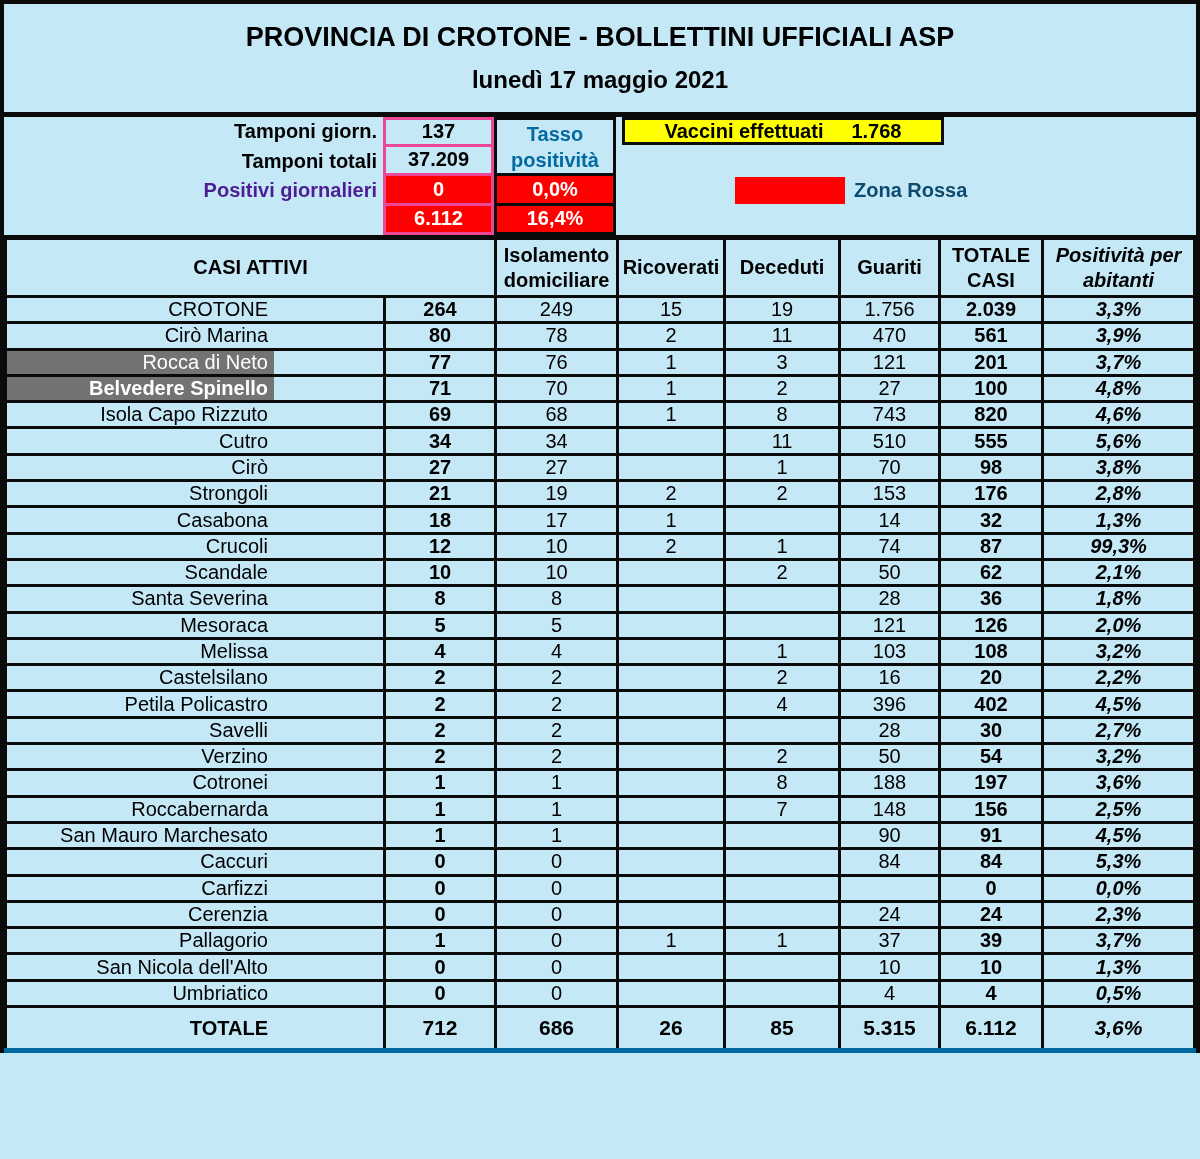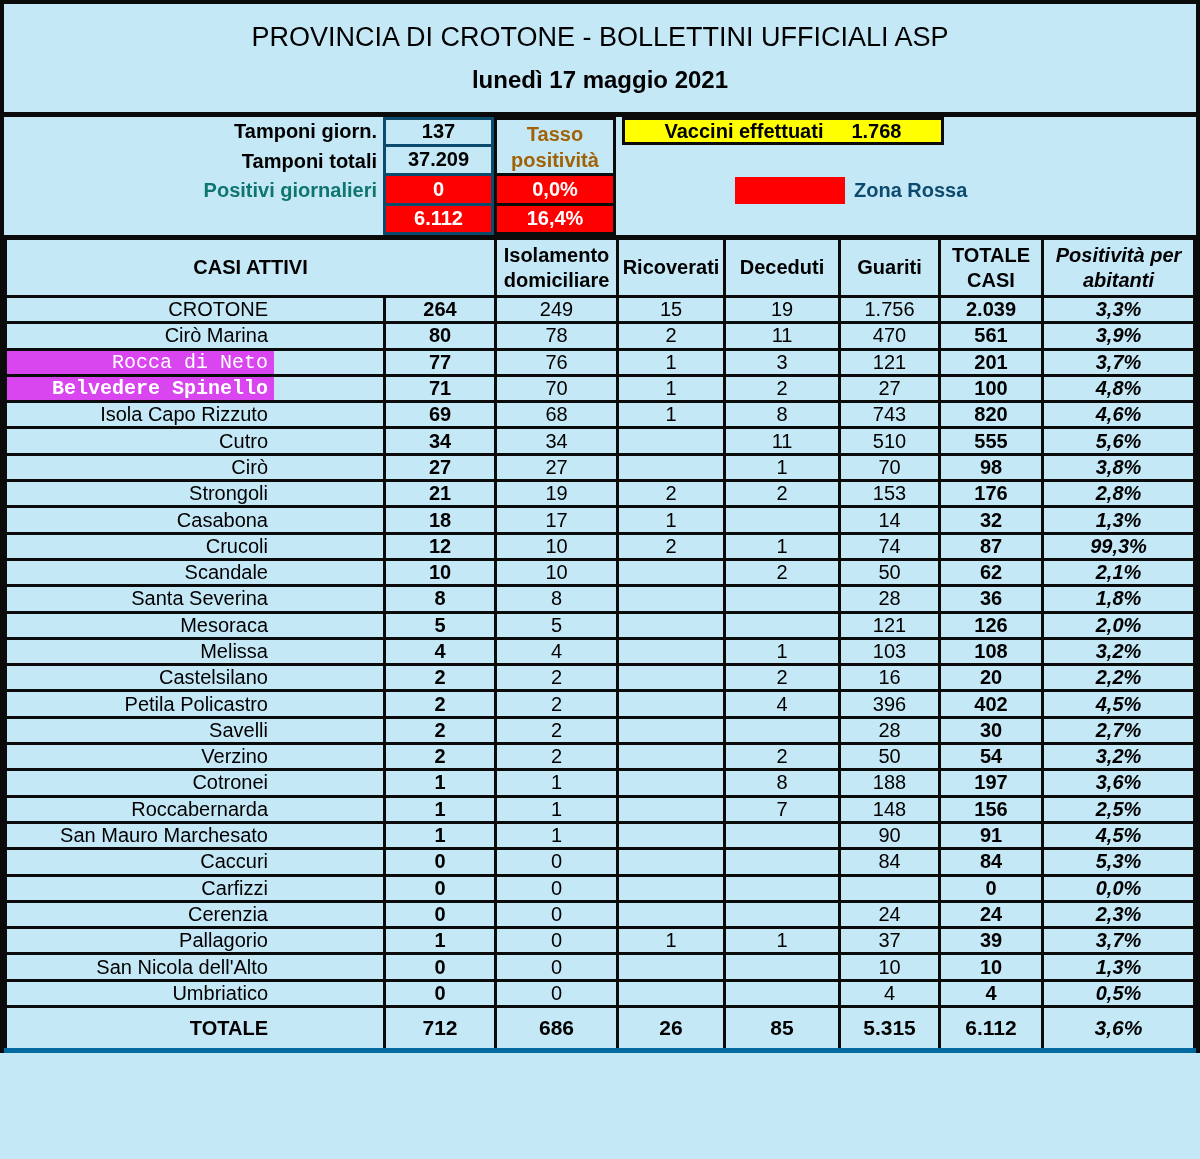--- a/index.html
+++ b/index.html
@@ -19,46 +19,46 @@
   }
 
   
   .title-block {
     height: 113px;
     border-bottom: 5px solid #0b0b0b;
     display: flex; flex-direction: column;
     align-items: center; justify-content: space-evenly;
     padding: 6px 0;
   }
-  .title-line  { font-size: 27px; font-weight: normal; letter-spacing: 0px; }
+  .title-line  { font-size: 27px; font-weight: bold; letter-spacing: 0px; }
   .date-line   { font-size: 24px; font-weight: bold; }
 
   
   .stats { height: 118px; display: flex; }
   .stats-labels { width: 379px; display: flex; flex-direction: column; }
   .stat-label {
     height: 29.5px; display: flex; align-items: center; justify-content: flex-end;
     padding-right: 6px; font-weight: bold; font-size: 20px;
   }
-  .stat-label.red { color: #0f766e; }
+  .stat-label.red { color: #4c1d95; }
 
   .stats-values { width: 111px; display: flex; flex-direction: column; }
   .stat-value {
-    height: 29.5px; border: 3px solid #0c4a6e;
+    height: 29.5px; border: 3px solid #ec4899;
     display: flex; align-items: center; justify-content: center;
     font-weight: bold; font-size: 20px;
   }
   .stat-value + .stat-value { border-top: none; text-align: right; }
   .stat-value.redbox { background: #ff0000; color: #ffffff; }
 
   .stats-tasso { width: 122px; display: flex; flex-direction: column; }
   .tasso-header {
     height: 59px; border: 3px solid #0b0b0b;
     display: flex; flex-direction: column; align-items: center; justify-content: center;
-    color: #a16207; font-weight: bold; font-size: 20px; line-height: 1.3;
+    color: #0369a1; font-weight: bold; font-size: 20px; line-height: 1.3;
   }
   .tasso-value {
     height: 29.5px; border: 3px solid #0b0b0b; border-top: none;
     background: #ff0000; color: #ffffff;
     display: flex; align-items: center; justify-content: center;
     font-weight: bold; font-size: 20px;
   }
 
   .stats-right { flex: 1; position: relative; }
   .vaccini-box {
@@ -98,21 +98,21 @@
   tr.data-row td { height: 26.3px; }
   td.b { font-weight: bold; }
   td.pct { font-style: italic; font-weight: bold; }
 
   td.name-cell { position: relative; text-align: left; }
   .name-inner {
     position: absolute; left: 0; top: 0; bottom: 0; width: 267px;
     display: flex; align-items: center; justify-content: flex-end;
     padding-right: 6px; font-size: 20px;
   }
-  .name-inner.hl { background: #d946ef; color: #ffffff; font-family: Liberation Mono, monospace; }
+  .name-inner.hl { background: #737373; color: #ffffff; }
   .name-inner.bname { font-weight: bold; }
 
   tr.totale-row td { height: 44px; font-weight: bold; font-size: 21px; }
   tr.totale-row td.pct { font-style: italic; }
 </style>
 </head>
 <body>
 
 <div class="sheet">
 

